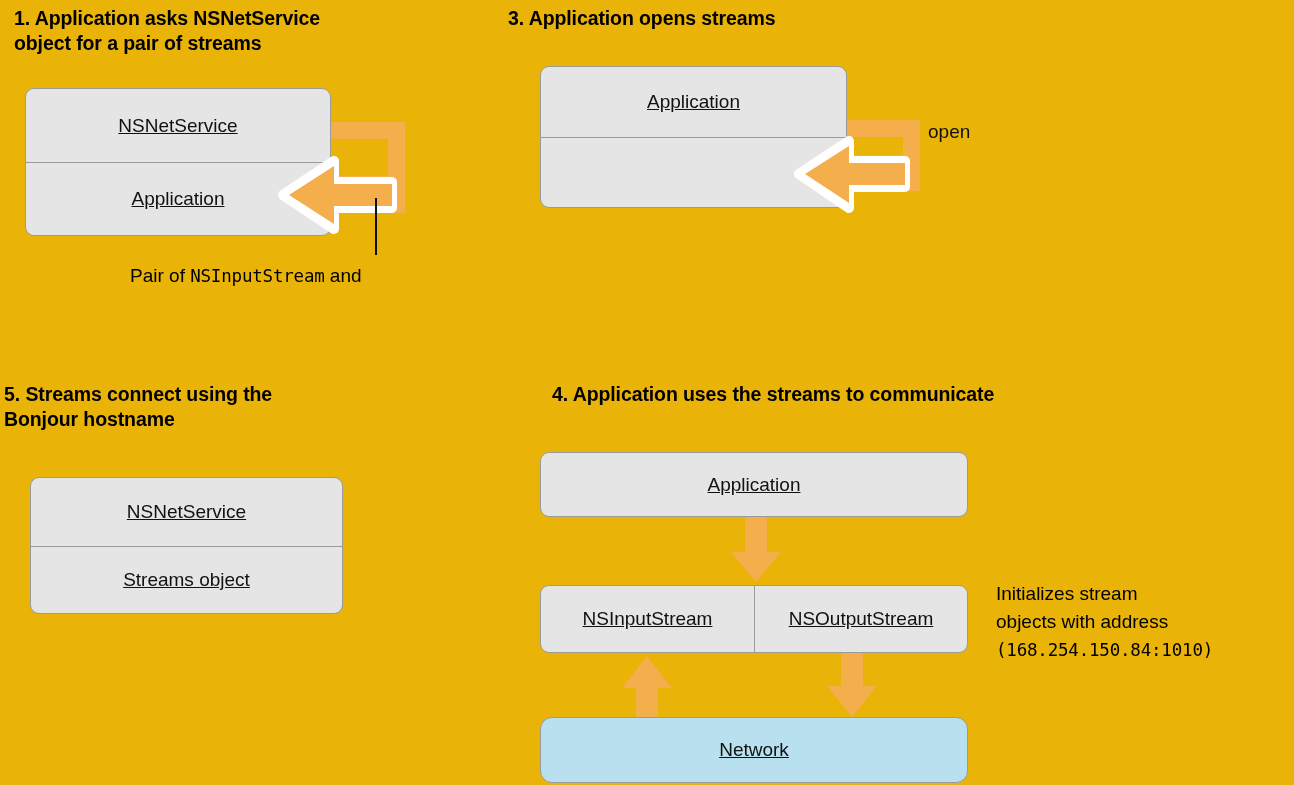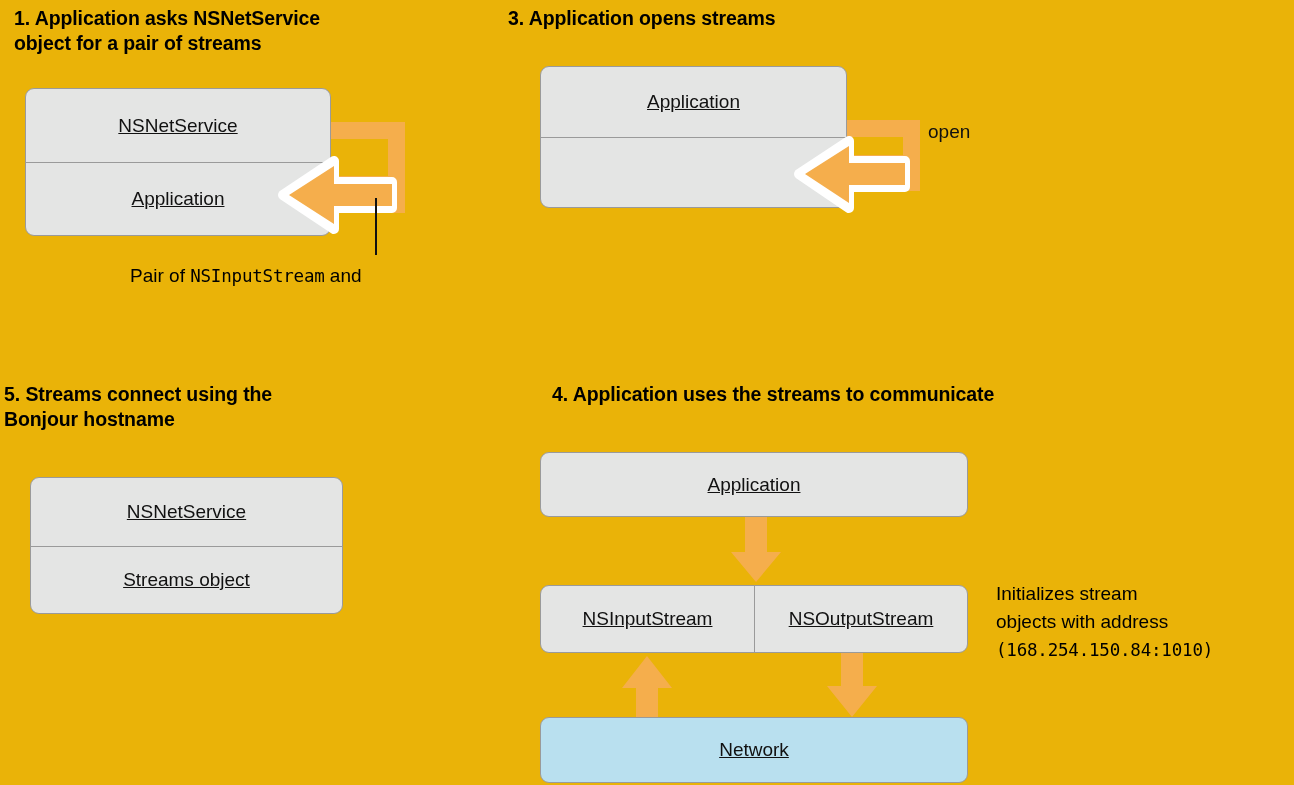--- a/index.html
+++ b/index.html
@@ -177,21 +177,21 @@
   <div class="box" style="left:540px; top:452px; width:428px; height:65px;">
     <div class="cell" style="left:0; top:0; right:0; bottom:0;">Application</div>
   </div>
 
   <div class="box" style="left:540px; top:585px; width:428px; height:68px;">
     <div class="cell" style="left:0; top:0; width:213px; bottom:0;">NSInputStream</div>
     <div class="divider-v" style="left:213px;"></div>
     <div class="cell" style="left:214px; top:0; right:0; bottom:0;">NSOutputStream</div>
   </div>
 
-  <div class="box network" style="left:540px; top:717px; width:428px; height:66px;">
+  <div class="box network" style="left:540px; top:717px; width:428px; height:66px;border-radius:12px;">
     <div class="cell" style="left:0; top:0; right:0; bottom:0;">Network</div>
   </div>
 
   <svg class="overlay layer-under" viewBox="0 0 1294 785">
 
     <g>
       <path d="M 745 514 L 767 514 L 767 552 L 781 552 L 756 582 L 731 552 L 745 552 Z" fill="#f5ae4c"></path>
     </g>
 
     <g>

